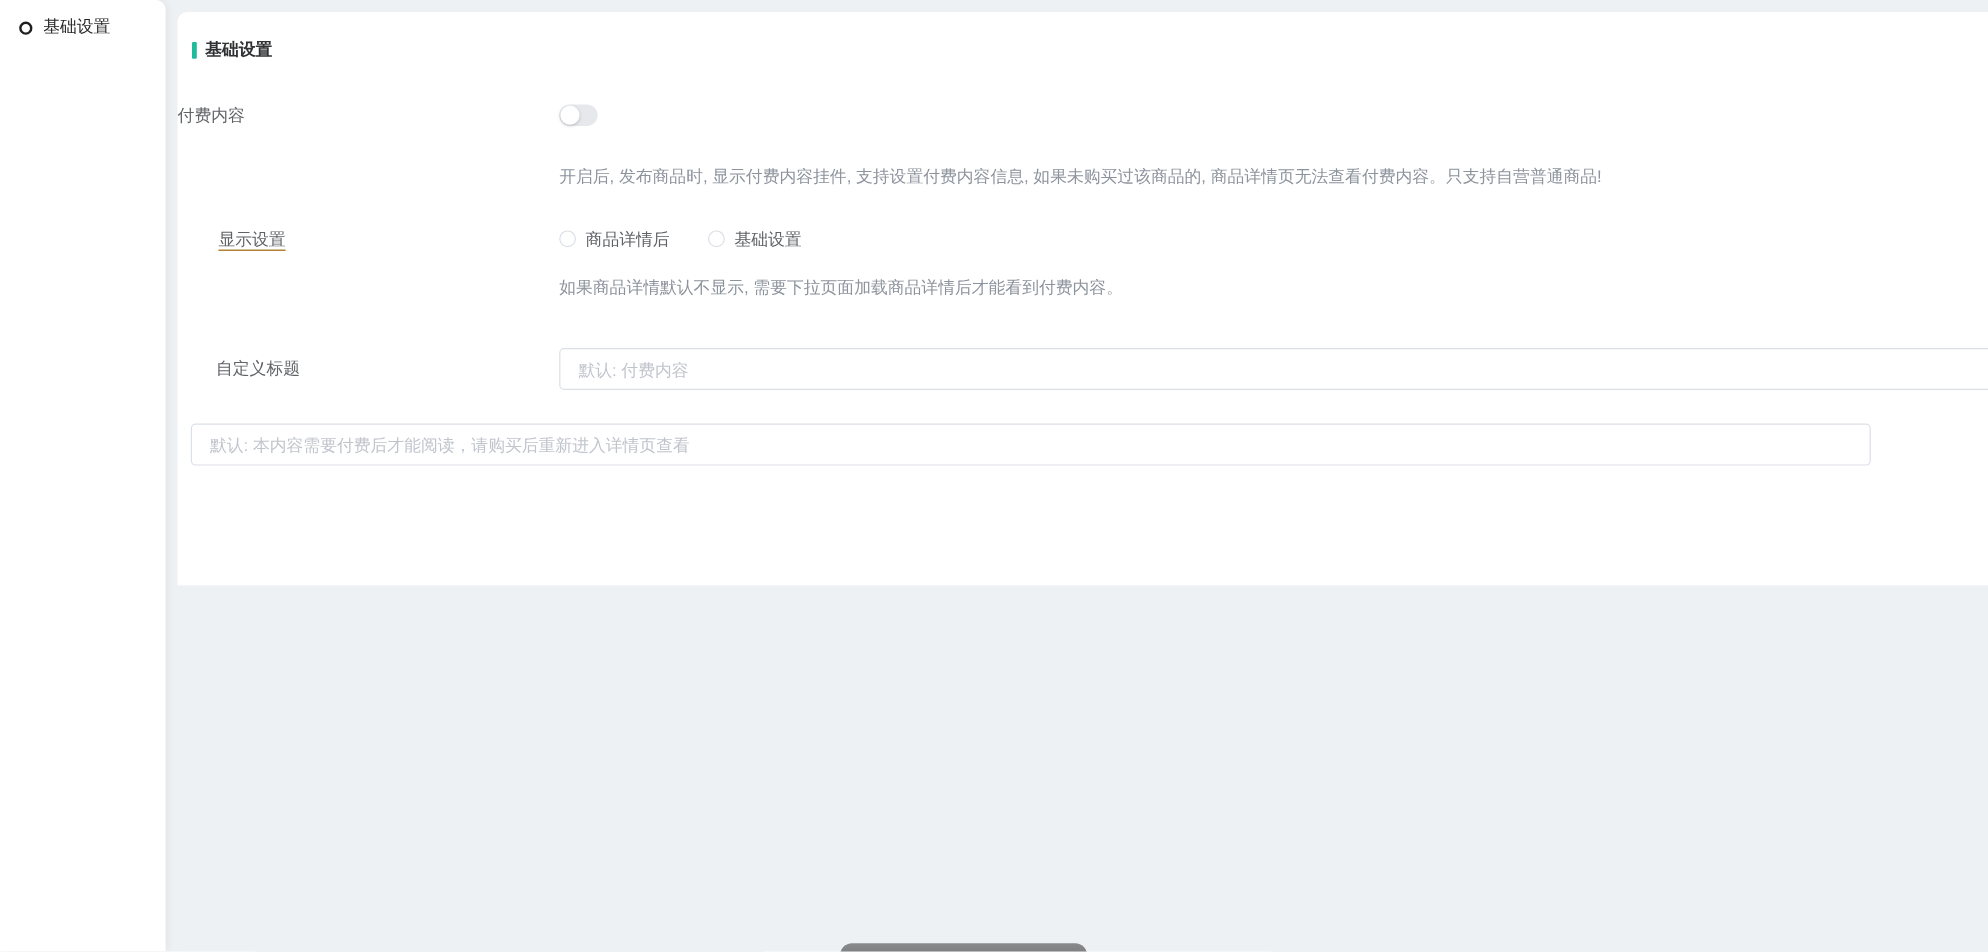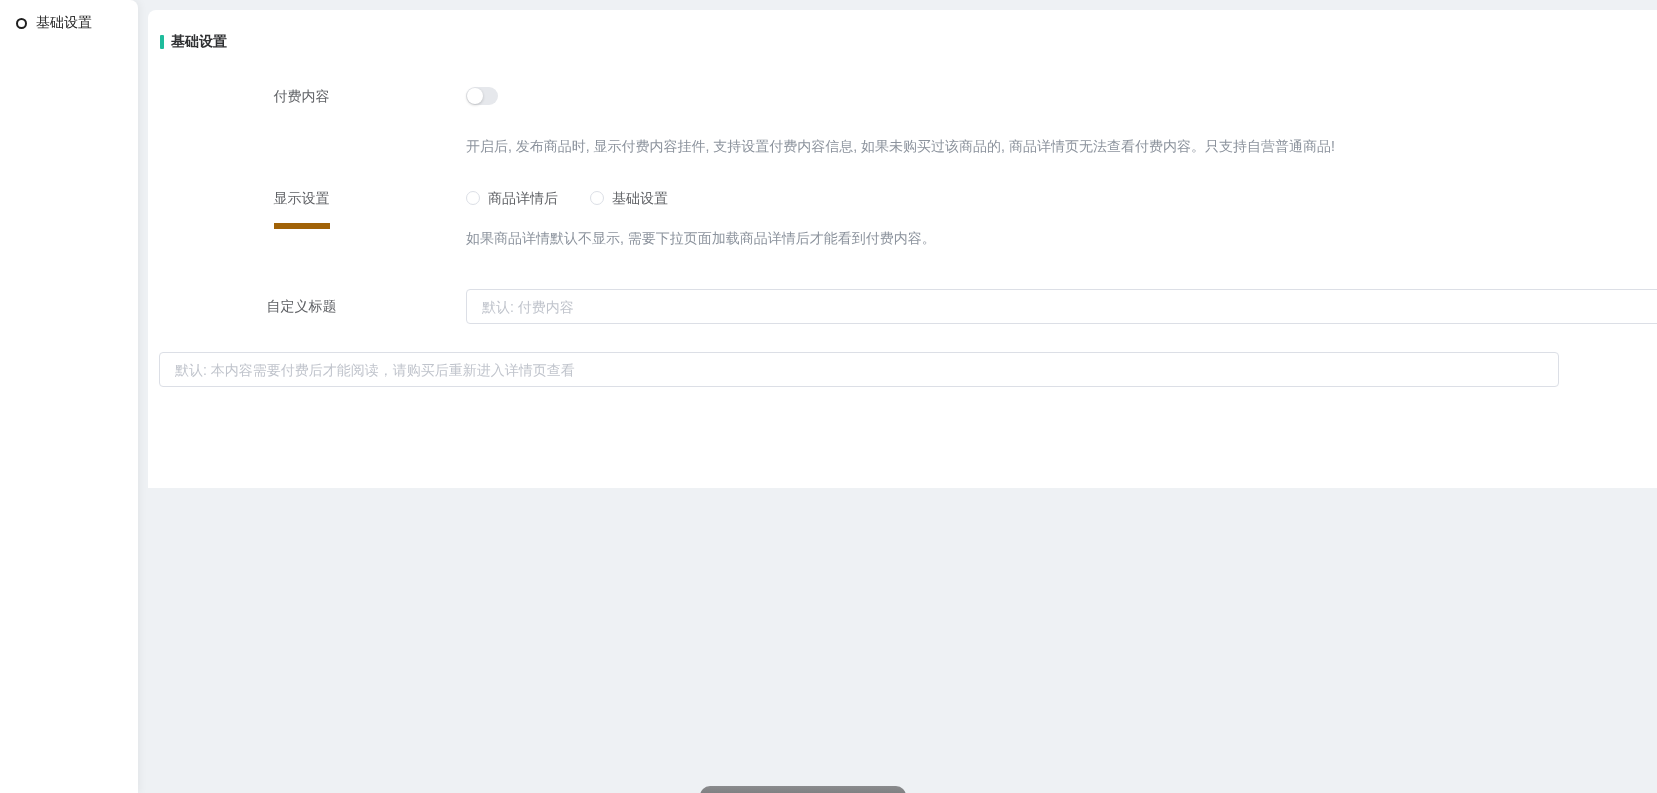--- a/index.html
+++ b/index.html
@@ -38,26 +38,26 @@
   }
   .panel-title-row {
     display:flex; align-items:center; gap:7px; margin-left:12px; margin-bottom:36px;
   }
   .accent-bar { width:4px; height:14px; background:#1fbc9c; border-radius:1px; }
   .panel-title { font-size:14px; font-weight:bold; color:#303133; }
 
   
   .form-row { display:flex; align-items:flex-start; }
   .form-label {
-    width:307px; flex:0 0 307px; text-align:center;
+    width:307px; flex:0 0 307px; text-align:left;
     font-size:14px; color:#606266; line-height:18px;
   }
-  .form-label.input-align { line-height:35px; }
+  .form-label.input-align { line-height:35px;padding-left:32px; }
   .form-control { margin-left:11px; flex:1; min-width:0; }
-  .underlined { border-bottom:6px solid #a16207; padding-bottom:17px; }
+  .underlined { border-bottom:1px solid #a16207; padding-bottom:1px;margin-left:34px; }
 
   .help-text {
     margin-left:318px; font-size:14px; color:#8c939d; line-height:18px;
   }
 
   
   .toggle {
     width:32px; height:18px; border-radius:9px; background:#e6e8ec;
     position:relative; cursor:pointer; display:inline-block;
   }

